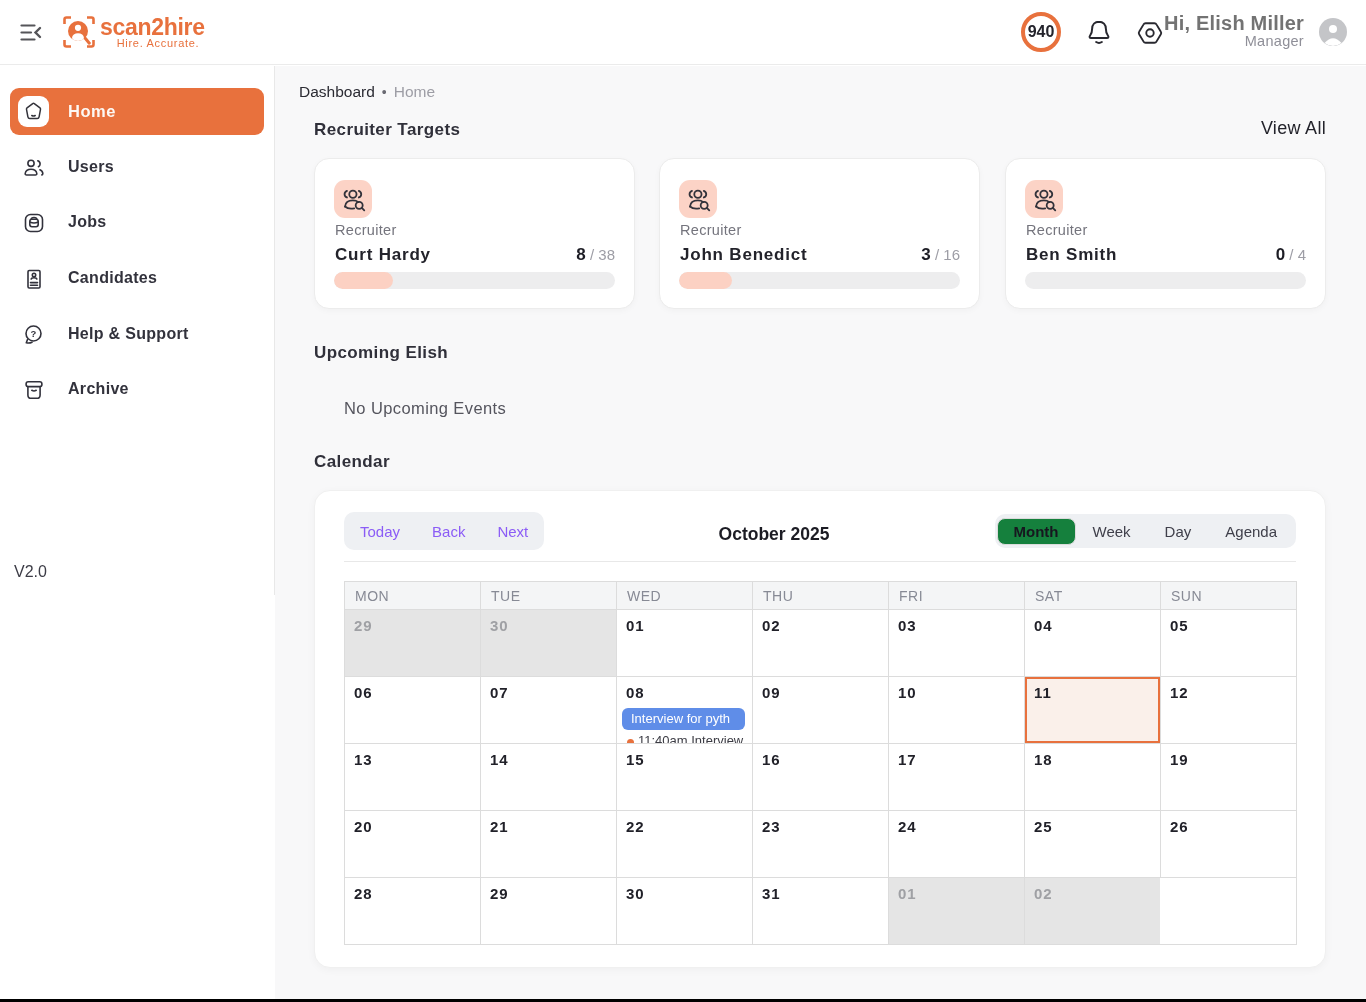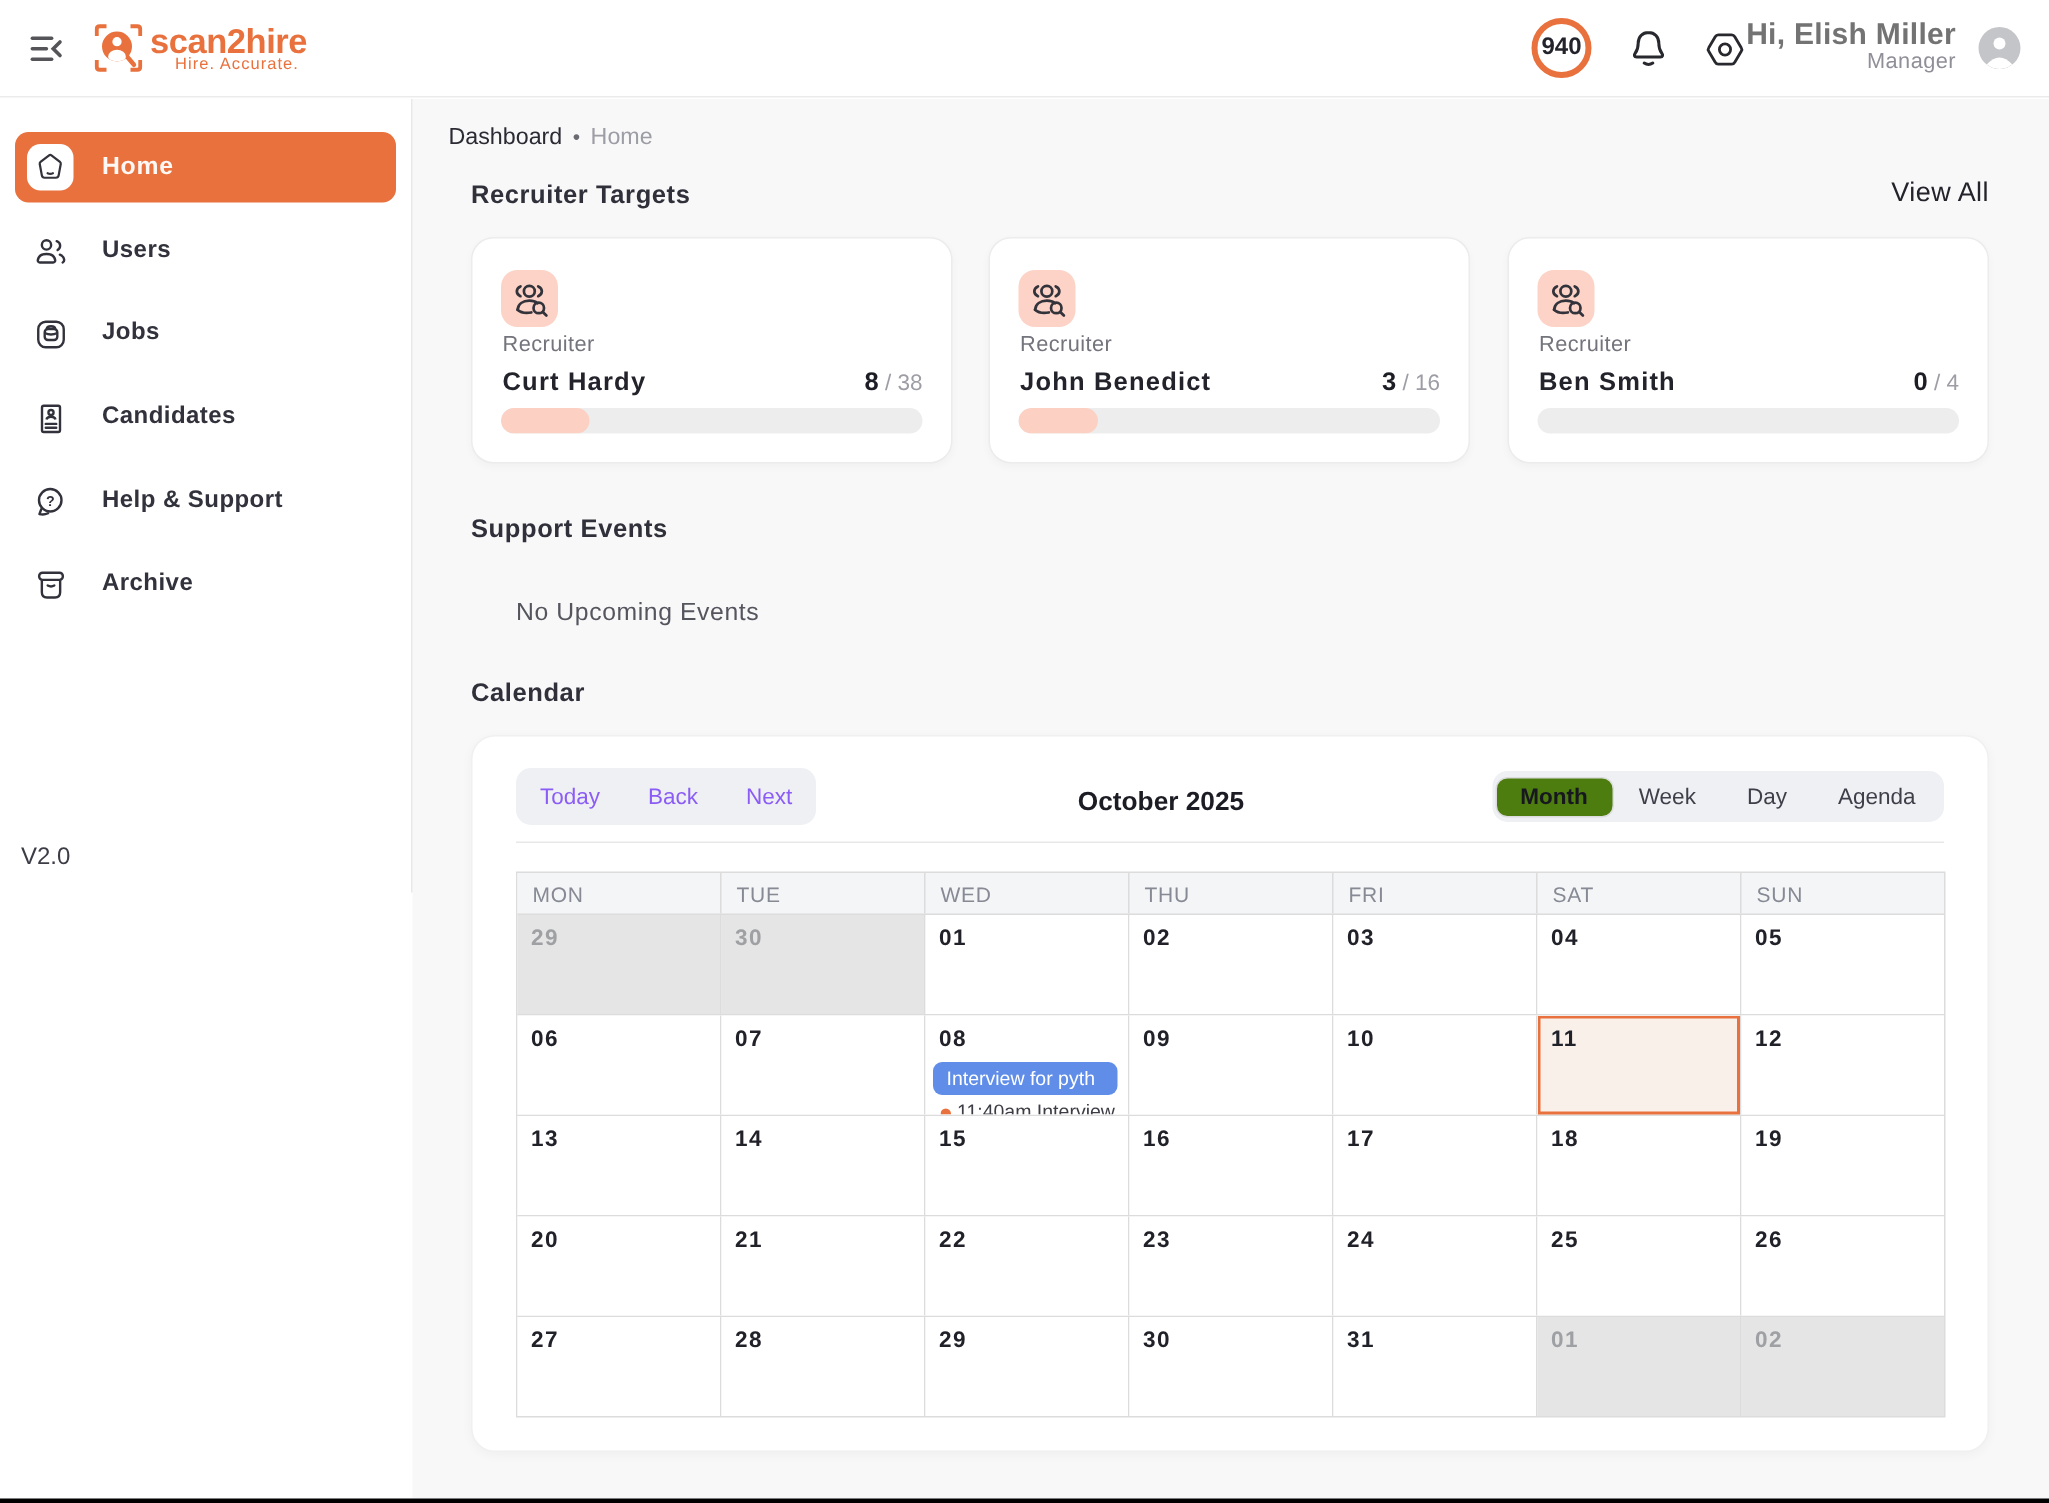--- a/index.html
+++ b/index.html
@@ -42,21 +42,21 @@
 .h-ue{position:absolute;left:314px;top:343px;font-size:17px;font-weight:bold;color:#30303a;letter-spacing:.4px;z-index:2}
 .noev{position:absolute;left:344px;top:399px;font-size:16.5px;color:#55555e;letter-spacing:.4px;z-index:2}
 .h-cal{position:absolute;left:314px;top:452px;font-size:17px;font-weight:bold;color:#30303a;letter-spacing:.4px;z-index:2}
 
 .calcard{position:absolute;left:314px;top:490px;width:1012px;height:478px;background:#fff;border:1px solid #f0f0f0;border-radius:16px;box-shadow:0 2px 8px rgba(0,0,0,.04);z-index:2}
 .tb-left{position:absolute;left:29px;top:21px;height:38px;background:#eef0f3;border-radius:10px;display:flex;align-items:center}
 .tb-left span{font-size:15px;color:#8b5cf6;padding:0 16px}
 .cal-title{position:absolute;left:299px;top:33px;width:320px;text-align:center;font-size:17.5px;font-weight:bold;color:#1c1c24}
 .tb-right{position:absolute;right:29px;top:23px;height:34px;background:#eef0f3;border-radius:10px;display:flex;align-items:center;padding:0 2px}
 .tb-right .seg{font-size:15px;color:#3f3f4a;padding:0 17px}
-.tb-right .active{background:#4d7c0f;border:1px solid #dcdcdc;border-radius:8px;padding:4px 16px;font-weight:bold;color:#17171f}
+.tb-right .active{background:#15803d;border:1px solid #dcdcdc;border-radius:8px;padding:4px 16px;font-weight:bold;color:#17171f}
 .tb-divider{position:absolute;left:29px;top:70px;width:952px;height:1px;background:#e8e8e8}
 
 .grid{position:absolute;left:29px;top:90px;width:953px;border:1px solid #dcdcdc}
 .dhrow{display:flex;height:28px;background:#f4f5f6;border-bottom:1px solid #dcdcdc}
 .dhrow div{width:136px;font-size:14px;color:#878a95;letter-spacing:.5px;padding:6px 10px 0 10px;border-right:1px solid #dcdcdc}
 .dhrow div:last-child{border-right:none;width:135px}
 .wrow{display:flex;height:67px;border-bottom:1px solid #dcdcdc}
 .wrow:last-child{border-bottom:none;height:66px}
 .cell{width:136px;border-right:1px solid #dcdcdc;position:relative;background:#fff;overflow:hidden}
 .cell:last-child{border-right:none;width:135px}
@@ -245,21 +245,21 @@
       <circle cx="16.7" cy="16.8" r="2.9"></circle>
       <path d="M18.9 19 L20.9 21"></path>
     </svg>
     </div>
   <div class="role">Recruiter</div>
   <div class="nm">Ben Smith</div>
   <div class="score"><b>0</b> / 4</div>
   <div class="bar"></div>
 </div>
 
-<div class="h-ue">Support Events</div>
+<div class="h-ue">Upcoming Elish</div>
 <div class="noev">No Upcoming Events</div>
 <div class="h-cal">Calendar</div>
 
 <div class="calcard">
   <div class="tb-left">
       <span>Today</span>
       <span>Back</span>
       <span>Next</span>
     </div>
   <div class="cal-title">October 2025</div>
@@ -369,23 +369,20 @@
         </div>
       <div class="cell">
           <span class="d">25</span>
         </div>
       <div class="cell">
           <span class="d">26</span>
         </div>
     </div>
     <div class="wrow">
       <div class="cell">
-          <span class="d">27</span>
-        </div>
-      <div class="cell">
           <span class="d">28</span>
         </div>
       <div class="cell">
           <span class="d">29</span>
         </div>
       <div class="cell">
           <span class="d">30</span>
         </div>
       <div class="cell">
           <span class="d">31</span>

